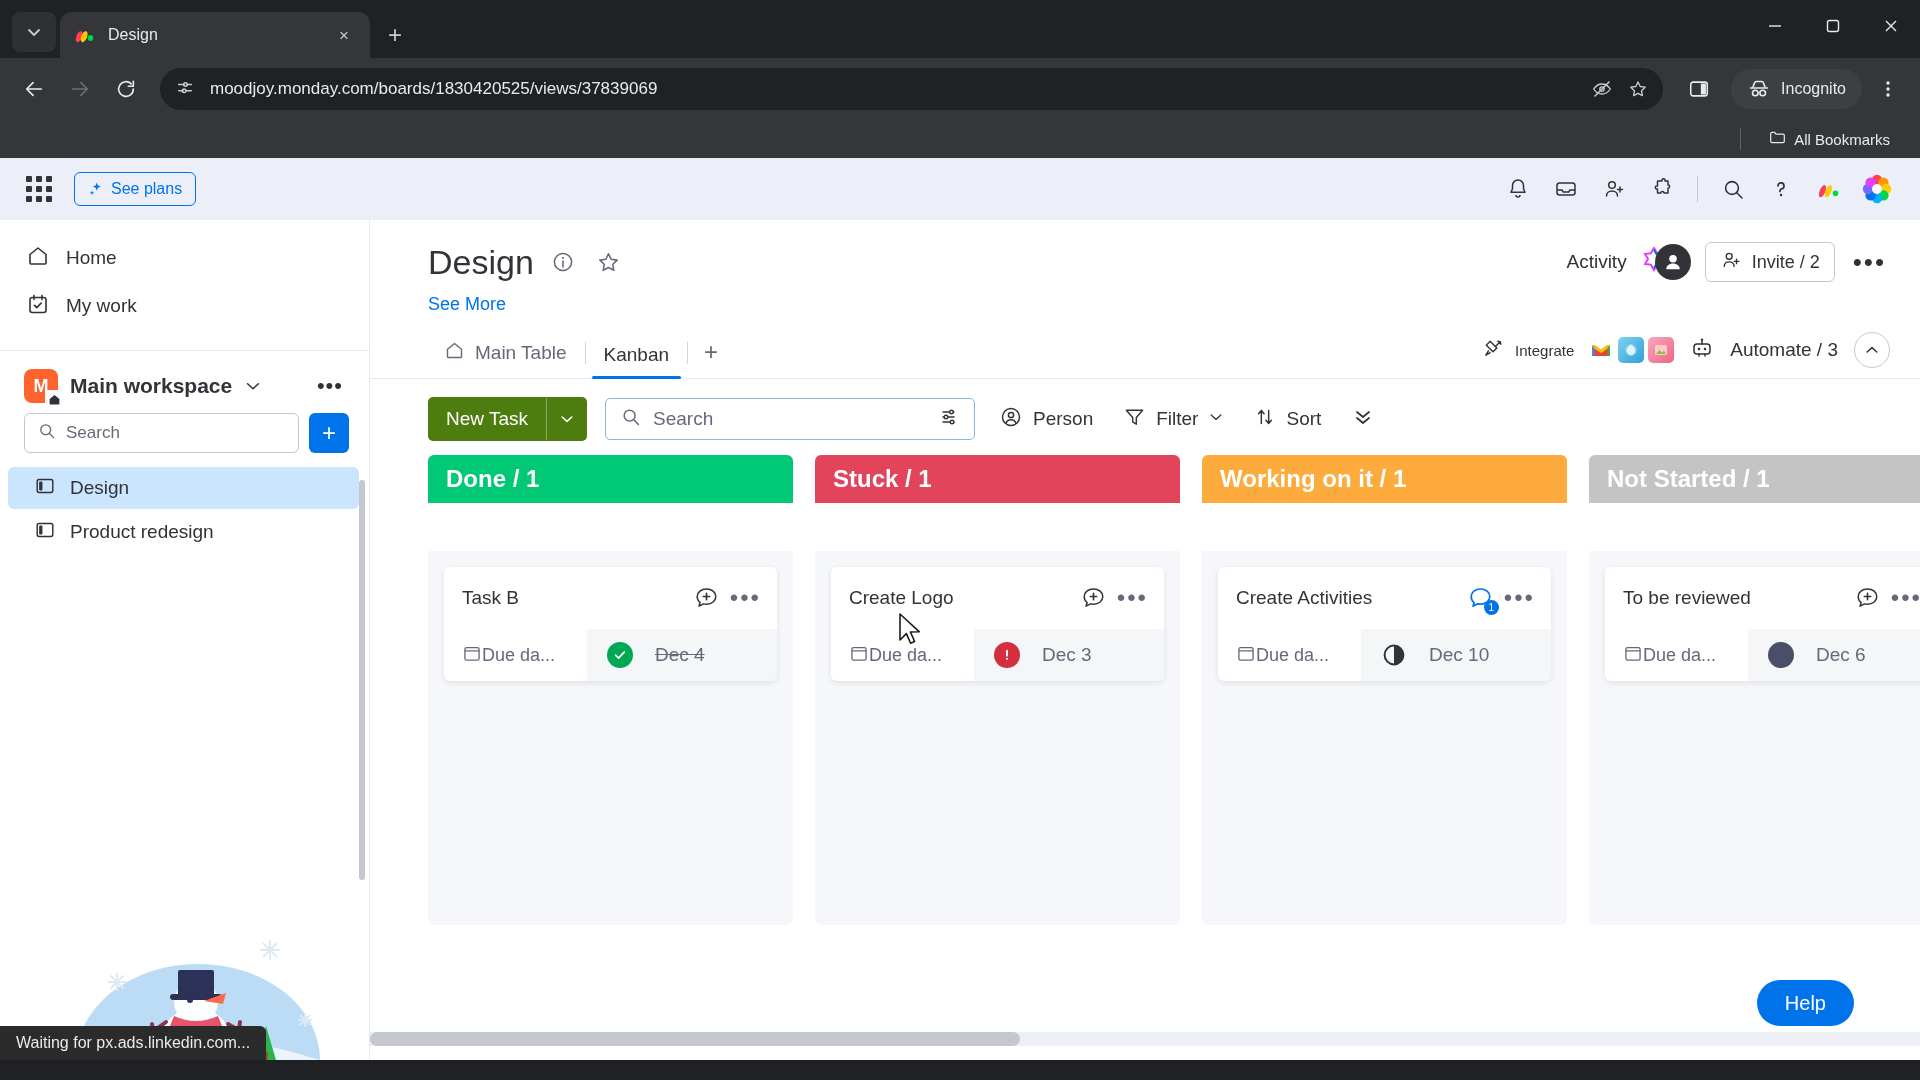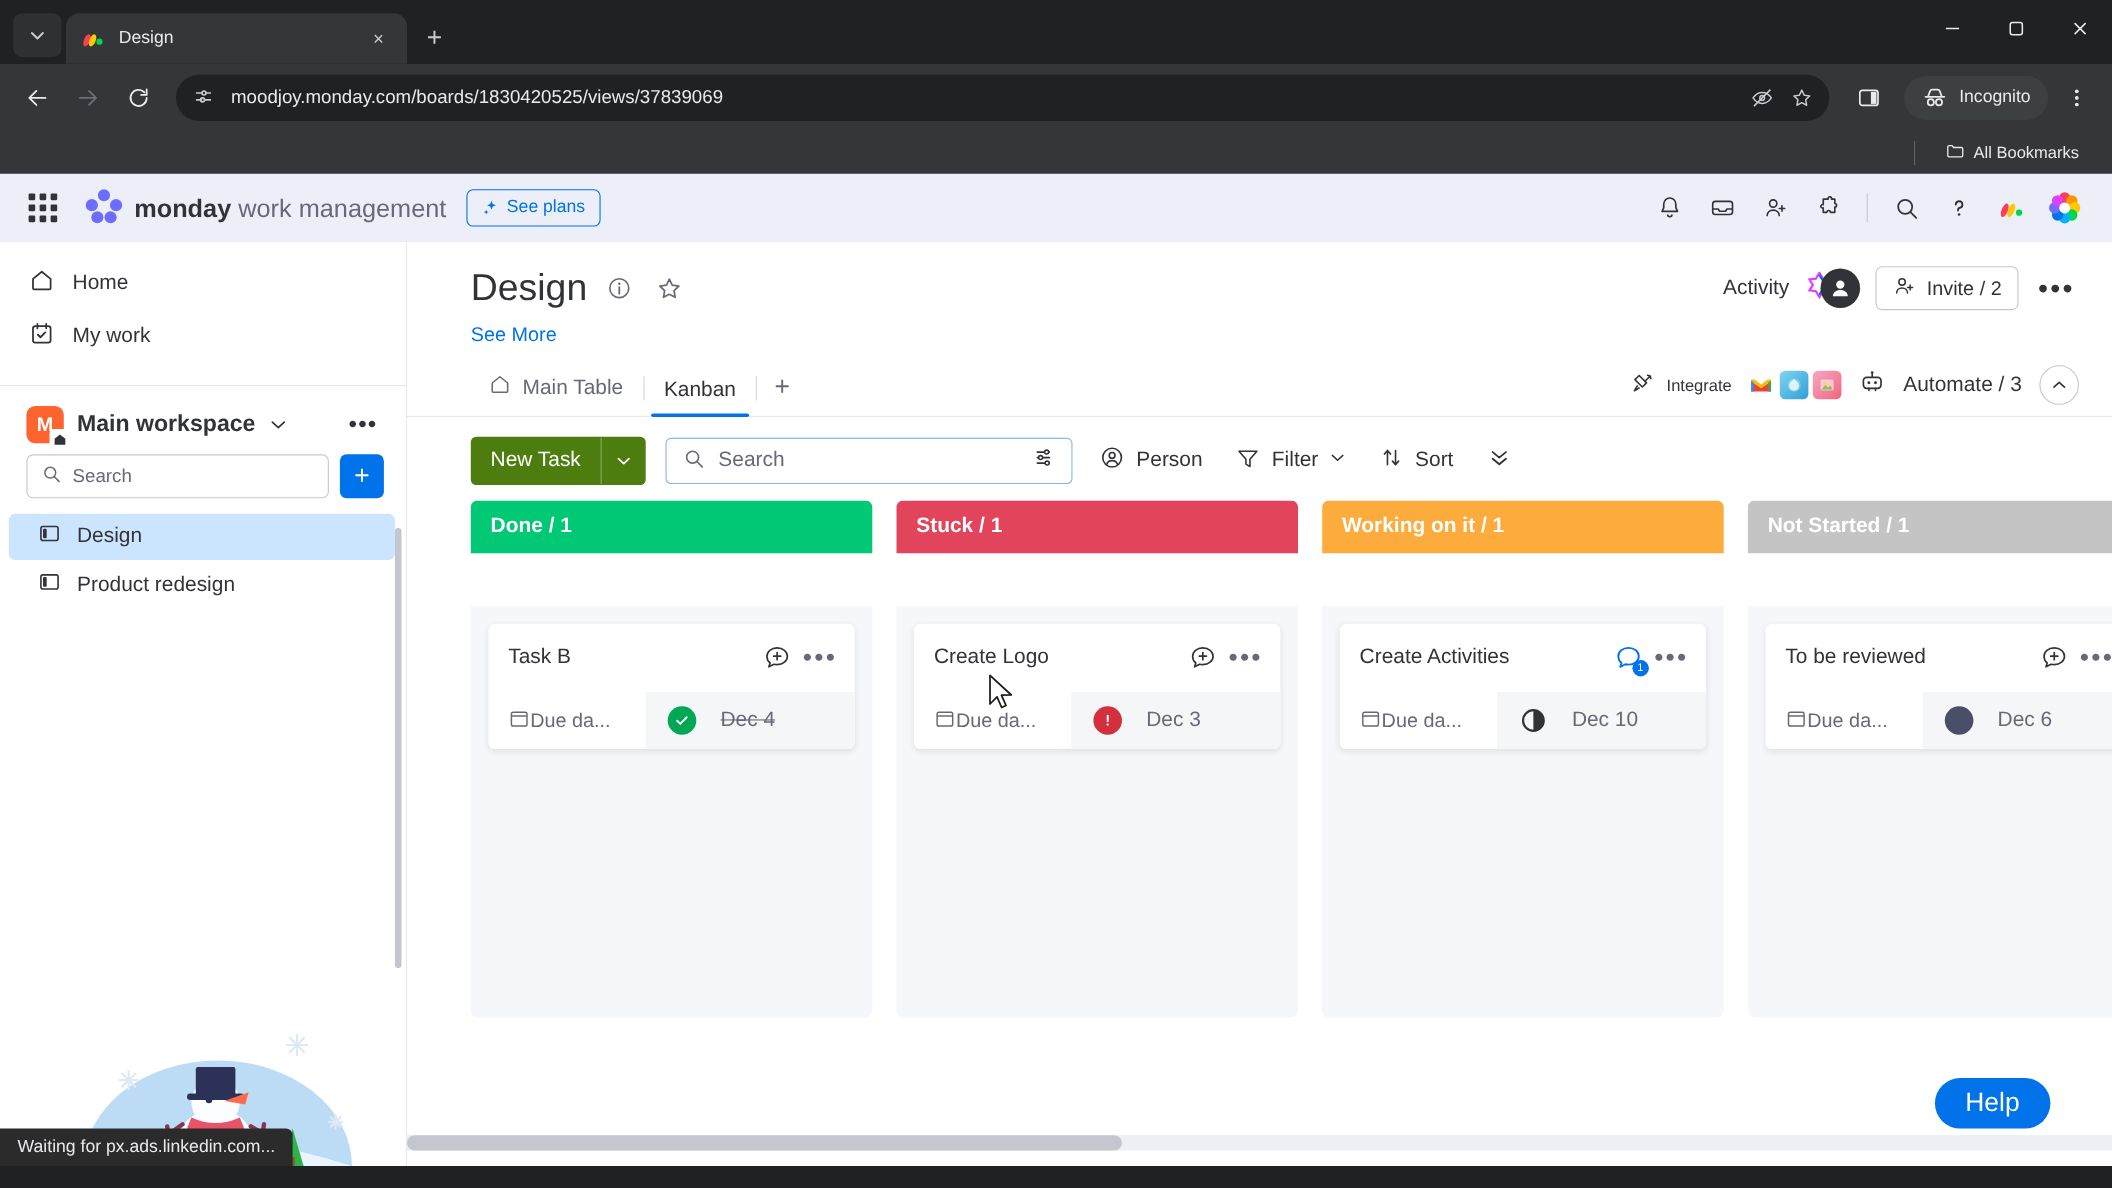--- a/index.html
+++ b/index.html
@@ -162,38 +162,38 @@
   }
   .tb-search .ph { flex:1; }
   .tb-btn { display:flex; align-items:center; gap:10px; font-size:19px; color:#323338; padding:0 6px;}
   .cursor-arrow { position:absolute; left:898px; top:455px; width:26px; height:34px; pointer-events:none; }
 
   
   .kanban { padding:0 0 0 58px; display:flex; gap:22px; height:470px; overflow:hidden; }
   .col { width:365px; flex:none; display:flex; flex-direction:column;}
   .col-head {
     height:48px; border-radius:6px 6px 0 0; display:flex; align-items:center; padding:0 18px;
-    color:#fff; font-size:19px; font-weight:700;
+    color:#fff; font-size:24px; font-weight:700;
   }
   .col-body { flex:1; background:#f6f7fb; border-radius:0 0 6px 6px; padding:16px;margin-top:48px; }
   .card { background:#fff; border-radius:6px; box-shadow:0 2px 6px rgba(0,0,0,.09); overflow:hidden;}
   .card-top { display:flex; align-items:center; padding:14px 16px 14px 18px; }
   .card-title { font-size:19px; color:#323338; flex:1; white-space:nowrap; overflow:hidden; text-overflow:ellipsis;}
   .card-ic { width:34px;height:34px;display:flex;align-items:center;justify-content:center;color:#323338;position:relative;}
   .card-dots { font-size:24px; color:#676879; letter-spacing:2px; padding-left:6px;}
   .card-row { display:flex; align-items:center; height:52px; padding-left:18px; }
   .cr-label { display:flex; align-items:center; gap:0; width:125px; color:#676879; font-size:18px; flex:none;}
   .cr-value { flex:1; background:#f5f6f8; height:52px; display:flex; align-items:center; gap:22px; padding:0 20px;}
   .st-dot { width:26px;height:26px;border-radius:50%;display:flex;align-items:center;justify-content:center;flex:none;}
   .cr-date { font-size:19px; color:#676879;}
   .cr-date.done { text-decoration: line-through; }
 
   .help-btn {
-    position:absolute; right:56px; bottom:34px; height:46px; background:#0073ea; border-radius:23px;
-    color:#fff; font-size:24px; display:flex; align-items:center; padding:0 28px;
+    position:absolute; right:66px; bottom:34px; height:46px; background:#0073ea; border-radius:23px;
+    color:#fff; font-size:20px; display:flex; align-items:center; padding:0 28px;
   }
 
   
   .hscroll-track { position:absolute; left:370px; bottom:14px; right:0; height:14px; background:#eceff3;}
   .hscroll-thumb { position:absolute; left:0; top:0; height:14px; width:650px; background:#c5c7d0; border-radius:7px;}
   .statusbar {
     position:absolute; left:0; bottom:0; height:34px; background:#2b2b2b; color:#e8eaed;
     font-size:16px; display:flex; align-items:center; padding:0 16px; border-radius:0 6px 0 0;
     z-index:20;
   }
@@ -321,32 +321,20 @@
       <div class="waffle">
         <i></i>
           <i></i>
           <i></i>
           <i></i>
           <i></i>
           <i></i>
           <i></i>
           <i></i>
           <i></i>
-      </div>
-      <div class="mnd-logo">
-        <span class="mnd-dots">
-          <span style="left:11px;top:0;"></span>
-          <span style="left:0;top:9px;"></span>
-          <span style="left:22px;top:9px;"></span>
-          <span style="left:5px;top:20px;"></span>
-          <span style="left:17px;top:20px;"></span>
-        </span>
-        <span class="brand">
-          <b>monday</b><span> work management</span>
-        </span>
       </div>
       <div class="see-plans">
         <svg width="16" height="16" viewBox="0 0 20 20">
             <path d="M11 2l1.4 3.6L16 7l-3.6 1.4L11 12 9.6 8.4 6 7l3.6-1.4z" fill="#0073ea"></path>
             <path d="M5 12l.8 2 2 .8-2 .8L5 17.6 4.2 15.6l-2-.8 2-.8z" fill="#0073ea"></path>
           </svg>
         <span>See plans</span>
       </div>
 
       <div class="hdr-right">

